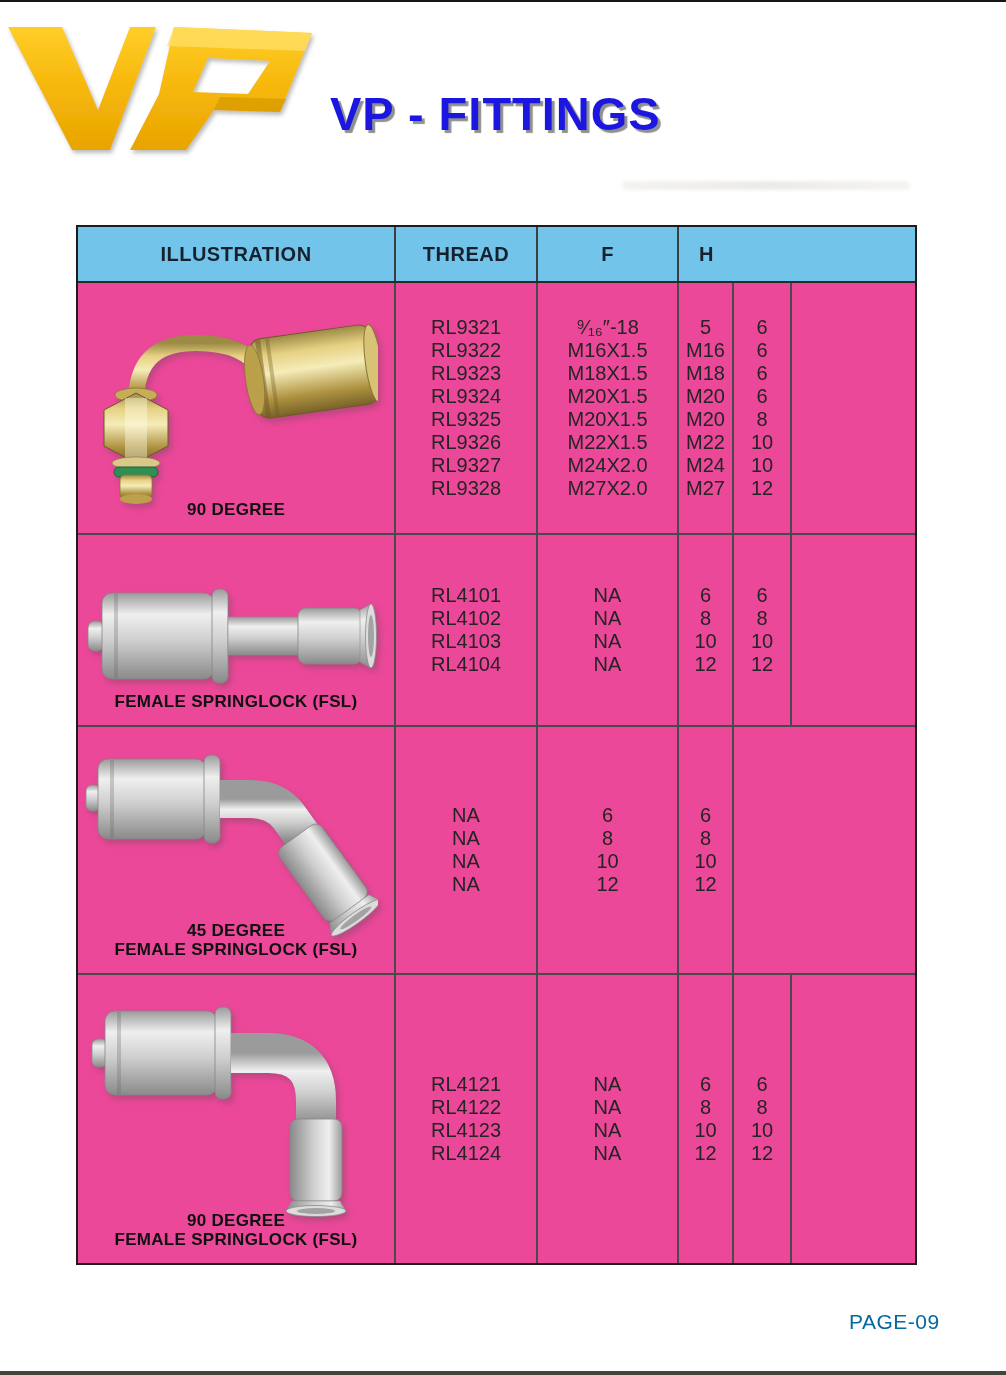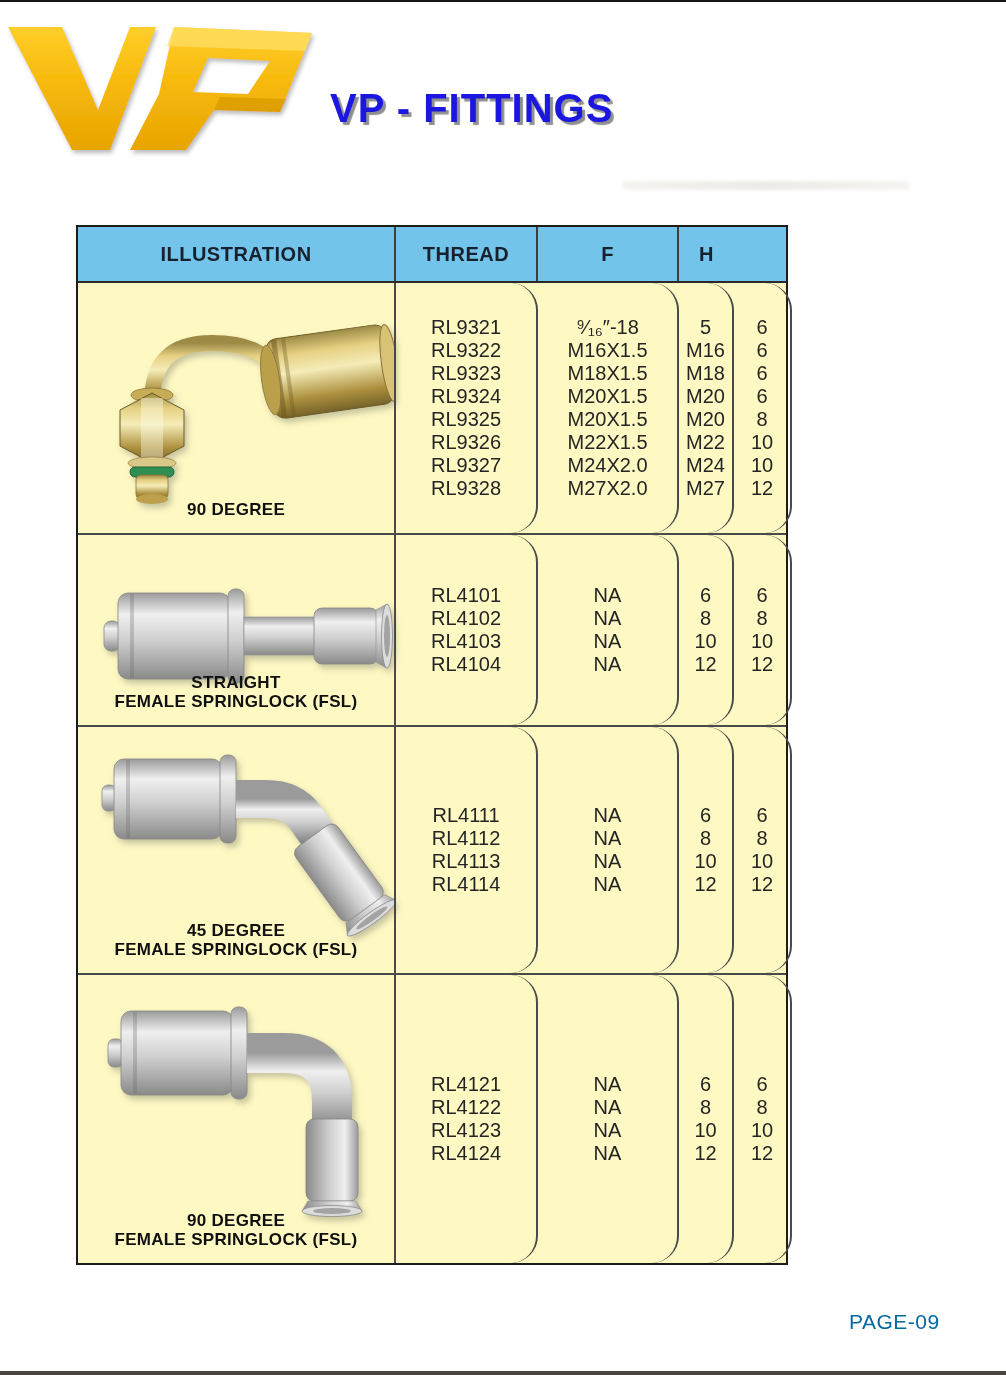--- a/index.html
+++ b/index.html
@@ -10,55 +10,55 @@
     font-family:"Liberation Sans","DejaVu Sans",sans-serif;
     overflow:hidden;
   }
   .edge-top    { position:absolute; top:0; left:0; width:100%; height:2px; background:#161616; }
   .edge-bottom { position:absolute; bottom:0; left:0; width:100%; height:4px; background:#47443c; }
 
   
   .logo { position:absolute; left:6px; top:22px; }
   .page-title {
     position:absolute; left:330px; top:86px;
-    font-size:40px; font-weight:800; letter-spacing:1px;
+    font-size:47px; font-weight:800; letter-spacing:1px;
     color:#1b17e0;
     text-shadow:3px 3px 1px #8f8f8f;
     white-space:nowrap;
   }
   .scan-artifact {
     position:absolute; left:622px; top:181px; width:288px; height:9px;
     background:linear-gradient(90deg,#eceae5,#dedbd4,#eeece7);
     opacity:.55; filter:blur(1.5px); border-radius:5px;
   }
 
   
   .catalog {
-    position:absolute; left:76px; top:225px; width:712px;
-    border:2px solid #1c1c1c; background:#fef9c3;
+    position:absolute; left:76px; top:225px; width:841px;
+    border:2px solid #1c1c1c; background:#ec4899;
   }
   .grid-row { display:grid; grid-template-columns:318px 142px 141px 55px 58px 133px; }
   .thead { background:#73c4ea; height:56px; border-bottom:2px solid #2a2a2a; }
   .th {
     display:flex; flex-direction:column; justify-content:center; align-items:center;
     font-weight:bold; font-size:20px; line-height:23px; color:#17212d;
     letter-spacing:.5px; border-right:2px solid #3e3e3e;
   }
   .th:last-child { border-right:none; }
   .section { border-bottom:2px solid #4a4a4a; }
   .section:last-child { border-bottom:none; }
   .section:nth-child(1) { height:252px; }
   .section:nth-child(2) { height:192px; }
   .section:nth-child(3) { height:248px; }
   .section:nth-child(4) { height:288px; }
   .cell { border-right:2px solid #4a4a4a; position:relative; }
   .cell:last-child { border-right:none; }
-  .data-col { display:flex; align-items:center; justify-content:center;border-radius:27px; }
+  .data-col { display:flex; align-items:center; justify-content:center; }
   .lines { text-align:center; font-size:20px; line-height:23px; color:#242424; }
-  .illus { display:flex; justify-content:flex-end; align-items:flex-start;text-decoration:underline; }
+  .illus { display:flex; justify-content:flex-start; align-items:flex-start;text-decoration:underline; }
   .illus svg { filter:drop-shadow(3px 4px 3px rgba(70,70,70,.30)); }
   .caption {
     position:absolute; bottom:14px; left:0; right:0; text-align:center;
     font-weight:bold; font-size:17px; line-height:19px; color:#101010; letter-spacing:.3px;
   }
   .page-number {
     position:absolute; left:849px; top:1310px;
     font-size:21px; color:#0369a1; letter-spacing:.5px;
   }
 </style>
@@ -215,21 +215,20 @@
     <rect x="24" y="30" width="112" height="86" rx="10" fill="url(#s2v)" stroke="#858585" stroke-width="0.8"></rect>
     <rect x="36" y="31" width="4" height="84" fill="rgba(105,105,105,0.3)"></rect>
     <rect x="134" y="26" width="16" height="94" rx="7" fill="url(#s2v)" stroke="#858585" stroke-width="0.8"></rect>
     <rect x="150" y="54" width="72" height="38" fill="url(#s2v)" stroke="#8e8e8e" stroke-width="0.6"></rect>
     <rect x="220" y="45" width="64" height="56" rx="8" fill="url(#s2v)" stroke="#858585" stroke-width="0.8"></rect>
     <path d="M282,47 L293,41 L293,105 L282,99 Z" fill="url(#s2v)" stroke="#8e8e8e" stroke-width="0.6"></path>
     <ellipse cx="293" cy="73" rx="5.5" ry="32" fill="#dcdcdc" stroke="#8c8c8c" stroke-width="0.8"></ellipse>
     <ellipse cx="293" cy="73" rx="3" ry="21" fill="#a3a3a3"></ellipse>
   </svg>
           <div class="caption">
-            <div>STRAIGHT</div>
             <div>FEMALE SPRINGLOCK (FSL)</div>
           </div>
         </div>
         <div class="cell data-col">
           <div class="lines">
             <div>RL4101</div>
             <div>RL4102</div>
             <div>RL4103</div>
             <div>RL4104</div>
           </div>
@@ -283,28 +282,20 @@
       <ellipse cx="95" cy="0" rx="3" ry="19" fill="#a3a3a3"></ellipse>
     </g>
   </svg>
           <div class="caption">
             <div>45 DEGREE</div>
             <div>FEMALE SPRINGLOCK (FSL)</div>
           </div>
         </div>
         <div class="cell data-col">
           <div class="lines">
-            <div>RL4111</div>
-            <div>RL4112</div>
-            <div>RL4113</div>
-            <div>RL4114</div>
-          </div>
-        </div>
-        <div class="cell data-col">
-          <div class="lines">
             <div>NA</div>
             <div>NA</div>
             <div>NA</div>
             <div>NA</div>
           </div>
         </div>
         <div class="cell data-col">
           <div class="lines">
             <div>6</div>
             <div>8</div>

